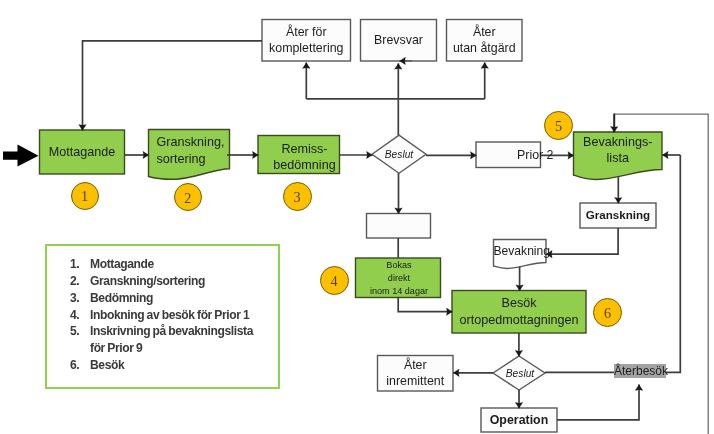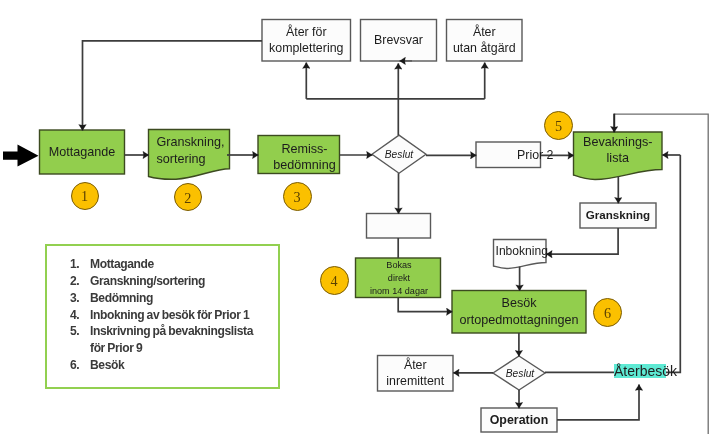--- a/index.html
+++ b/index.html
@@ -16,22 +16,22 @@
          display:flex;align-items:center;justify-content:center;
          color:#5a4100;font-size:14.2px;font-family:"Liberation Serif",serif;
          line-height:1;padding-top:2px;}
   .legend{position:absolute;box-sizing:border-box;background:#fff;
           border:2.8px solid #92d050;}
   .legend ol{margin:0;padding:0;list-style:none;}
   .legend li{font-size:12.1px;font-weight:bold;color:#3a3a3a;
              line-height:16.73px;position:relative;padding-left:43px;
              letter-spacing:-0.4px;word-spacing:-0.55px;}
   .legend li .num{position:absolute;left:23px;top:0;}
-  .edgelabel{position:absolute;font-size:14px;color:#1f1f1f;
-             background:#5eead4;white-space:nowrap;}
+  .edgelabel{position:absolute;font-size:12px;color:#1f1f1f;
+             background:#a3a3a3;white-space:nowrap;}
 </style>
 </head>
 <body>
 
 <div id="stage">
 
   <svg id="wires" width="714" height="434" viewBox="0 0 714 434">
     <defs>
       <marker id="ah" viewBox="-0.5 -0.5 11 14" refX="10" refY="6.5" markerUnits="userSpaceOnUse" markerWidth="6.9" markerHeight="8.3" orient="auto-start-reverse">
         <path d="M0,0 L10,6.5 L0,13 L1.3,6.5 Z" fill="#1a1a1a" stroke="#1a1a1a" stroke-width="0.35" stroke-linejoin="miter"></path>
@@ -113,21 +113,21 @@
   <div class="node" style="left:372px;top:136px;width:54px;height:37px;font-size:10.2px;font-style:italic;">Beslut</div>
   <div class="node" style="left:494px;top:357px;width:52px;height:34px;font-size:10.2px;font-style:italic;">Beslut</div>
 
   <div class="node" style="left:262px;top:19.5px;width:88.5px;height:41.5px;font-size:12.4px;">Åter för
 komplettering</div>
   <div class="node" style="left:360.5px;top:19.5px;width:76px;height:41.5px;font-size:12.4px;">Brevsvar</div>
   <div class="node" style="left:446.5px;top:19.5px;width:75.5px;height:41.5px;font-size:12.4px;">Åter
 utan åtgärd</div>
   <div class="node" style="left:503px;top:142px;width:64.5px;height:25.5px;font-size:12.4px;">Prior 2</div>
   <div class="node" style="left:580px;top:202px;width:76px;height:25px;font-size:11.6px;font-weight:bold;">Granskning</div>
-  <div class="node" style="left:495.5px;top:239.5px;width:52.5px;height:25px;font-size:12.1px;">Inbokning</div>
+  <div class="node" style="left:495.5px;top:239.5px;width:52.5px;height:25px;font-size:12.1px;">Bevakning</div>
   <div class="node" style="left:377.5px;top:355.5px;width:75.5px;height:35.5px;font-size:12.4px;">Åter
 inremittent</div>
   <div class="node" style="left:481px;top:408px;width:76px;height:24px;font-size:12.4px;font-weight:bold;">Operation</div>
 
   <div class="badge" style="left:70.5px;top:181.5px;width:28px;height:28px;">1</div>
   <div class="badge" style="left:173.5px;top:182.5px;width:28.5px;height:28.5px;">2</div>
   <div class="badge" style="left:282.5px;top:181.5px;width:29px;height:29px;">3</div>
   <div class="badge" style="left:319.5px;top:265.5px;width:29px;height:29px;">4</div>
   <div class="badge" style="left:544px;top:110.5px;width:29px;height:29px;">5</div>
   <div class="badge" style="left:593px;top:297.5px;width:29px;height:29px;">6</div>

